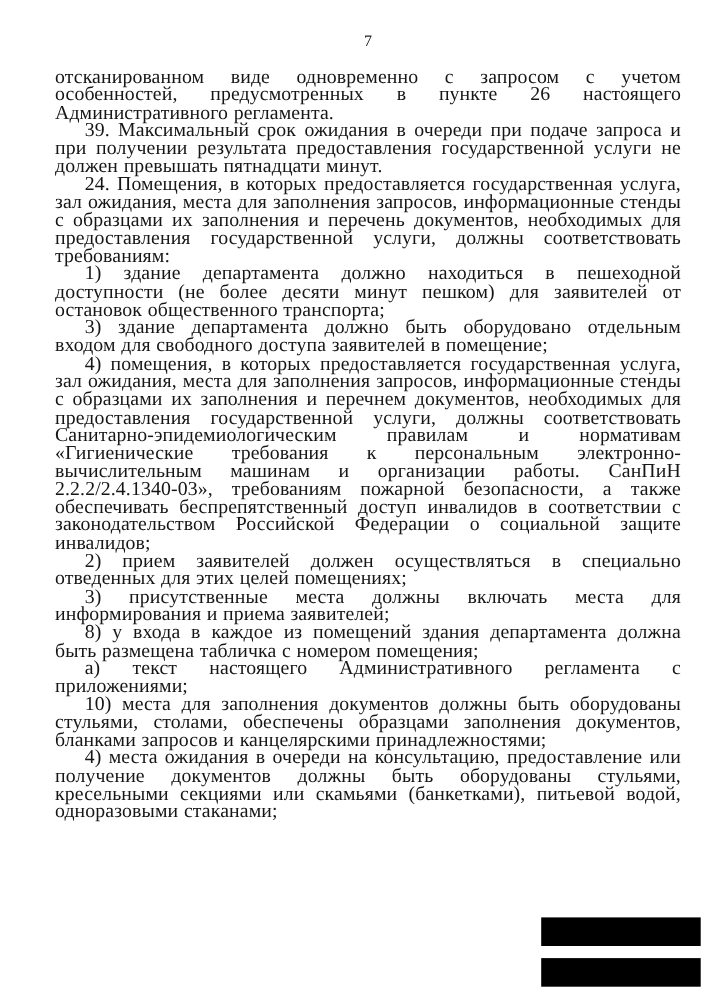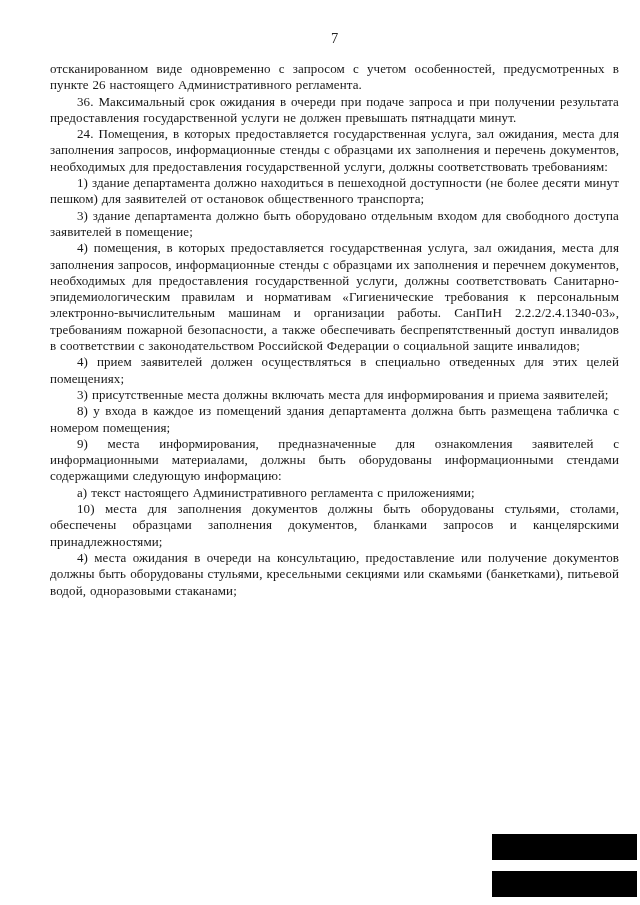--- a/index.html
+++ b/index.html
@@ -24,21 +24,21 @@
     text-align: center;
     font-size: 14.5px;
     line-height: 17px;
     color: #222222;
   }
   .content {
     position: absolute;
     top: 61px;
     left: 50px;
     width: 569px;
-    font-size: 13px;
+    font-size: 18px;
     line-height: 16.3px;
     text-align: justify;
     letter-spacing: 0.1px;
     word-spacing: 0.5px;
   }
   .content p {
     margin: 0;
     padding: 0;
     text-indent: 27px;
   }
@@ -56,29 +56,28 @@
   .redaction.bar2 { top: 871px; }
 </style>
 </head>
 <body>
 
 <div class="page">
   <div class="pagenum">7</div>
 
   <div class="content">
       <p class="noindent">отсканированном виде одновременно с запросом с учетом особенностей, предусмотренных в пункте 26 настоящего Административного регламента.</p>
-      <p>36. Максимальный срок ожидания в очереди при подаче запроса и при получении результата предоставления государственной услуги не должен превышать пятнадцати минут.</p>
+      <p>39. Максимальный срок ожидания в очереди при подаче запроса и при получении результата предоставления государственной услуги не должен превышать пятнадцати минут.</p>
       <p>24. Помещения, в которых предоставляется государственная услуга, зал ожидания, места для заполнения запросов, информационные стенды с образцами их заполнения и перечень документов, необходимых для предоставления государственной услуги, должны соответствовать требованиям:</p>
       <p>1) здание департамента должно находиться в пешеходной доступности (не более десяти минут пешком) для заявителей от остановок общественного транспорта;</p>
       <p>3) здание департамента должно быть оборудовано отдельным входом для свободного доступа заявителей в помещение;</p>
       <p>4) помещения, в которых предоставляется государственная услуга, зал ожидания, места для заполнения запросов, информационные стенды с образцами их заполнения и перечнем документов, необходимых для предоставления государственной услуги, должны соответствовать Санитарно-эпидемиологическим правилам и нормативам «Гигиенические требования к персональным электронно-вычислительным машинам и организации работы. СанПиН 2.2.2/2.4.1340-03», требованиям пожарной безопасности, а также обеспечивать беспрепятственный доступ инвалидов в соответствии с законодательством Российской Федерации о социальной защите инвалидов;</p>
-      <p>4) прием заявителей должен осуществляться в специально отведенных для этих целей помещениях;</p>
+      <p>2) прием заявителей должен осуществляться в специально отведенных для этих целей помещениях;</p>
       <p>3) присутственные места должны включать места для информирования и приема заявителей;</p>
       <p>8) у входа в каждое из помещений здания департамента должна быть размещена табличка с номером помещения;</p>
-      <p>9) места информирования, предназначенные для ознакомления заявителей с информационными материалами, должны быть оборудованы информационными стендами содержащими следующую информацию:</p>
       <p>а) текст настоящего Административного регламента с приложениями;</p>
       <p>10) места для заполнения документов должны быть оборудованы стульями, столами, обеспечены образцами заполнения документов, бланками запросов и канцелярскими принадлежностями;</p>
       <p>4) места ожидания в очереди на консультацию, предоставление или получение документов должны быть оборудованы стульями, кресельными секциями или скамьями (банкетками), питьевой водой, одноразовыми стаканами;</p>
     </div>
 
   <div class="redaction bar1" style="background: rgb(0, 0, 0);"></div>
   <div class="redaction bar2" style="background: rgb(0, 0, 0);"></div>
 </div>
 
 </body></html>

